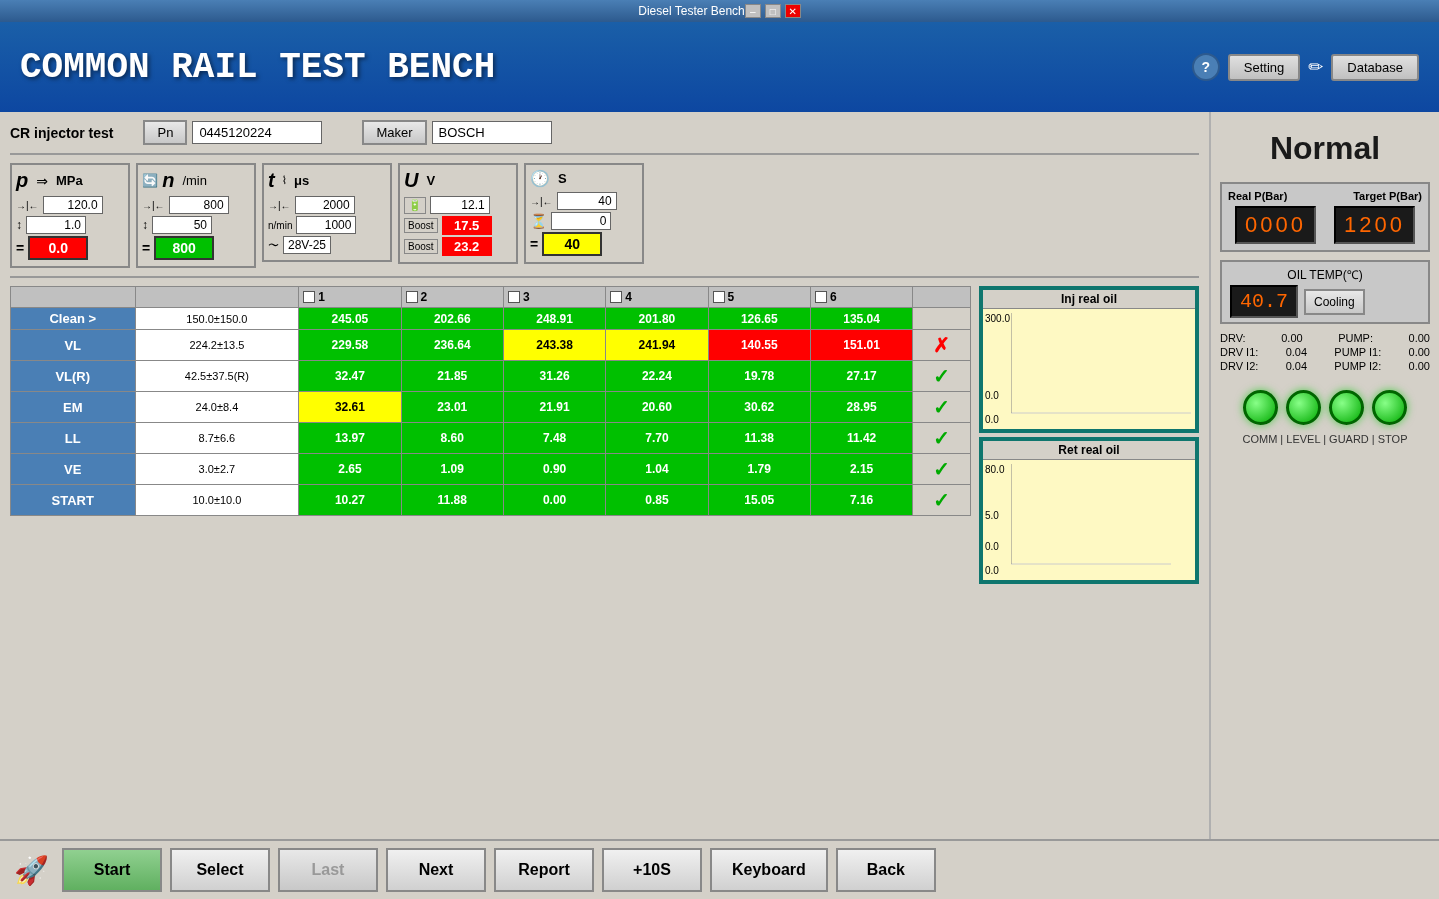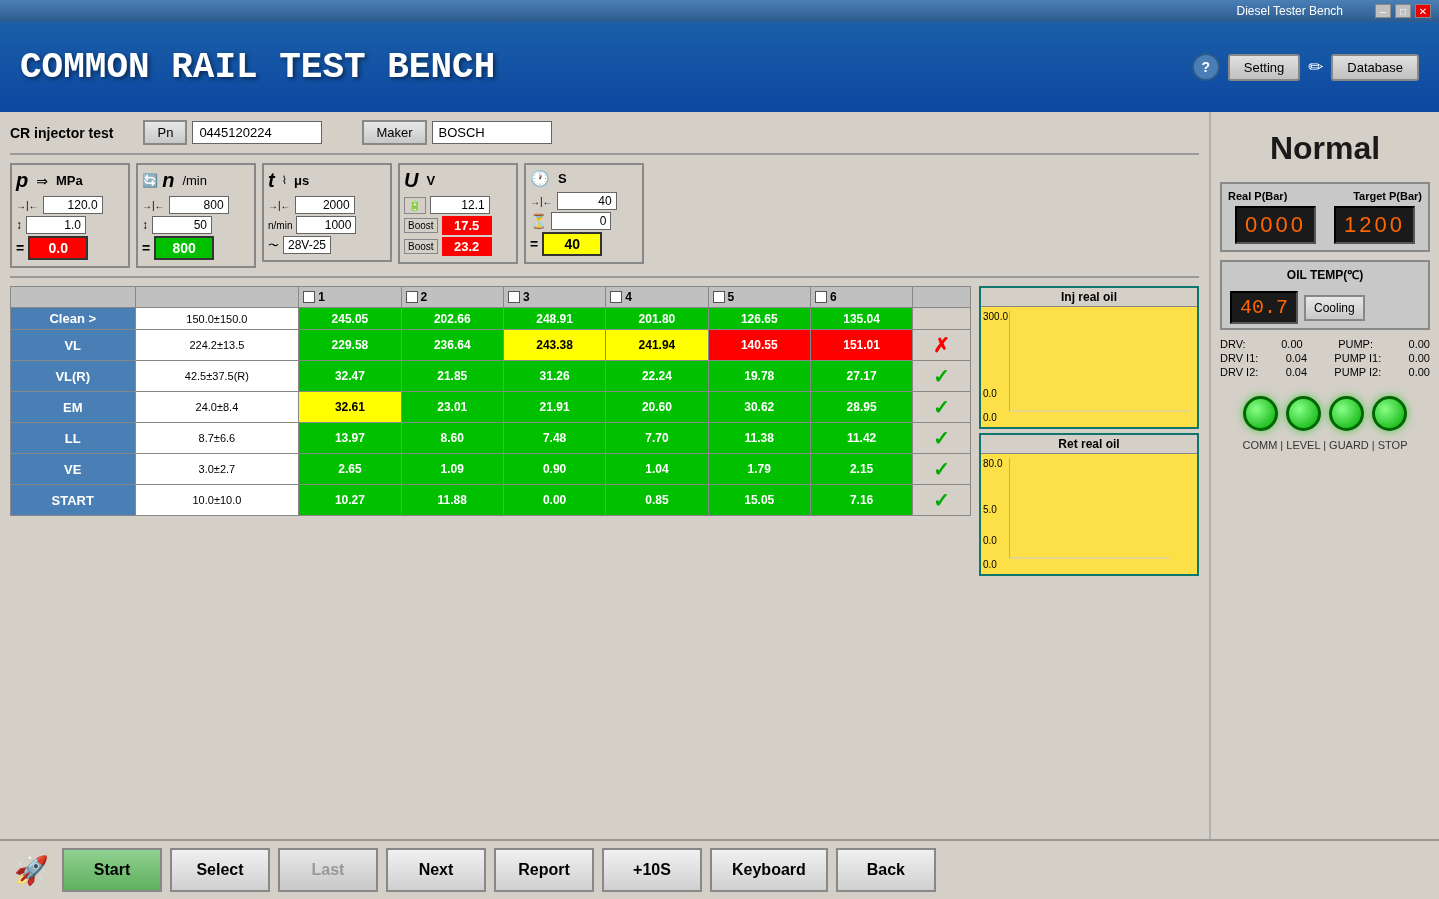--- a/index.html
+++ b/index.html
@@ -7,22 +7,21 @@
 
     
     .title-bar {
       background: linear-gradient(to bottom, #4a7fb5, #2d5a8e);
       color: white;
       height: 22px;
       display: flex;
       align-items: center;
       padding: 0 8px;
       font-size: 12px;
-      justify-content: flex-end;
-      gap: 32px;
+      justify-content: center;
     }
     .title-bar-buttons { display: flex; gap: 4px; }
     .title-btn { width: 16px; height: 14px; background: #c0c0c0; border: 1px solid #888; font-size: 10px; display: flex; align-items: center; justify-content: center; cursor: pointer; }
 
     
     .app-header {
       background: linear-gradient(to bottom, #1a5fa8, #0d47a1);
       height: 90px;
       display: flex;
       align-items: center;
@@ -136,21 +135,21 @@
       padding: 4px 8px;
       cursor: pointer;
     }
     .spec-cell { background: white; text-align: left; font-size: 11px; }
     .cell-green { background: #00c000; color: white; font-weight: bold; }
     .cell-yellow { background: yellow; color: black; font-weight: bold; }
     .cell-red { background: red; color: white; font-weight: bold; }
 
     
     .charts-area { display: flex; flex-direction: column; gap: 4px; width: 220px; }
-    .chart-box { border: 2px solid #0f766e; background: #fde047; }
+    .chart-box { border: 4px solid #0f766e; background: #fef9c3; }
     .chart-title { background: #d4d0c8; border-bottom: 1px solid #888; text-align: center; font-size: 12px; font-weight: bold; padding: 2px; }
     .chart-inner { height: 120px; position: relative; padding: 4px; }
 
     
     .normal-display {
       font-size: 32px;
       font-weight: bold;
       color: #1a1a1a;
       margin: 10px 0 15px 0;
     }
@@ -178,21 +177,21 @@
       text-align: center;
       letter-spacing: 3px;
     }
     .oil-temp-box {
       border: 2px solid #888;
       background: #c8c8c8;
       padding: 4px 8px;
       width: 210px;
       margin-bottom: 8px;
     }
-    .oil-temp-label { font-size: 12px; font-weight: bold; text-align: center; margin-bottom: 8px; }
+    .oil-temp-label { font-size: 12px; font-weight: normal; text-align: center; margin-bottom: 2px; }
     .oil-temp-row { display: flex; align-items: center; gap: 6px; }
     .oil-temp-val {
       background: #1a1a1a;
       color: #ff6600;
       font-size: 20px;
       font-family: 'Courier New', monospace;
       padding: 3px 8px;
       border: 2px inset #555;
       min-width: 65px;
       text-align: center;

